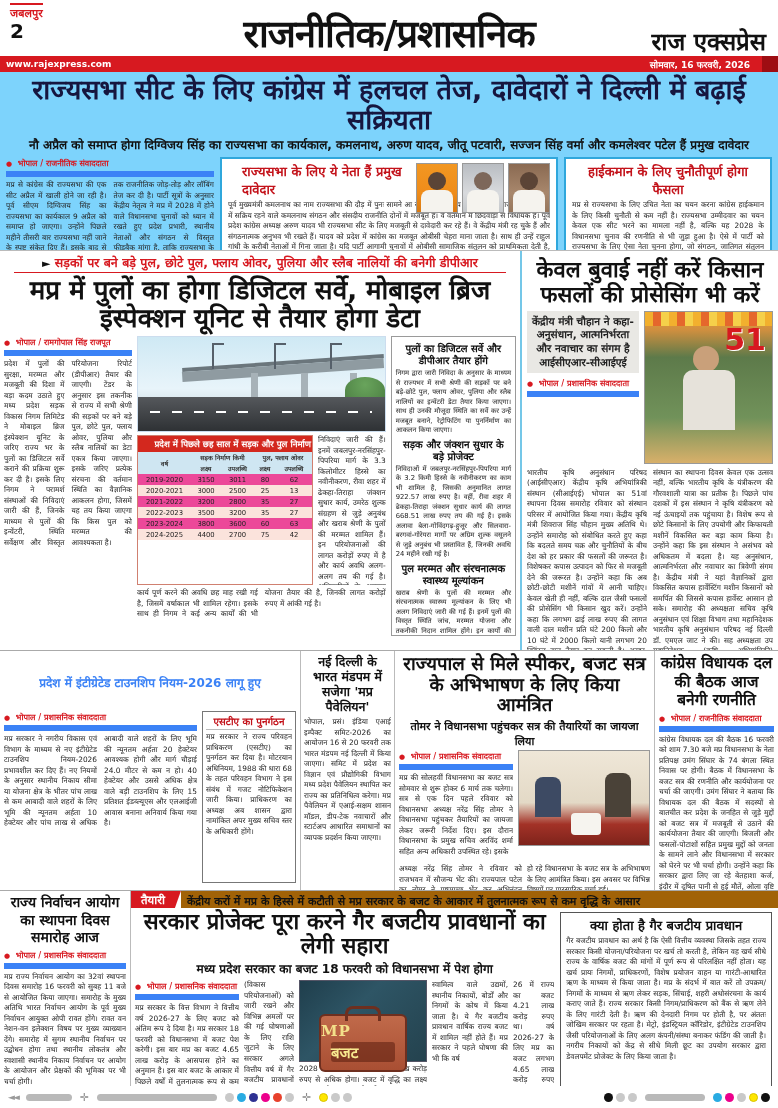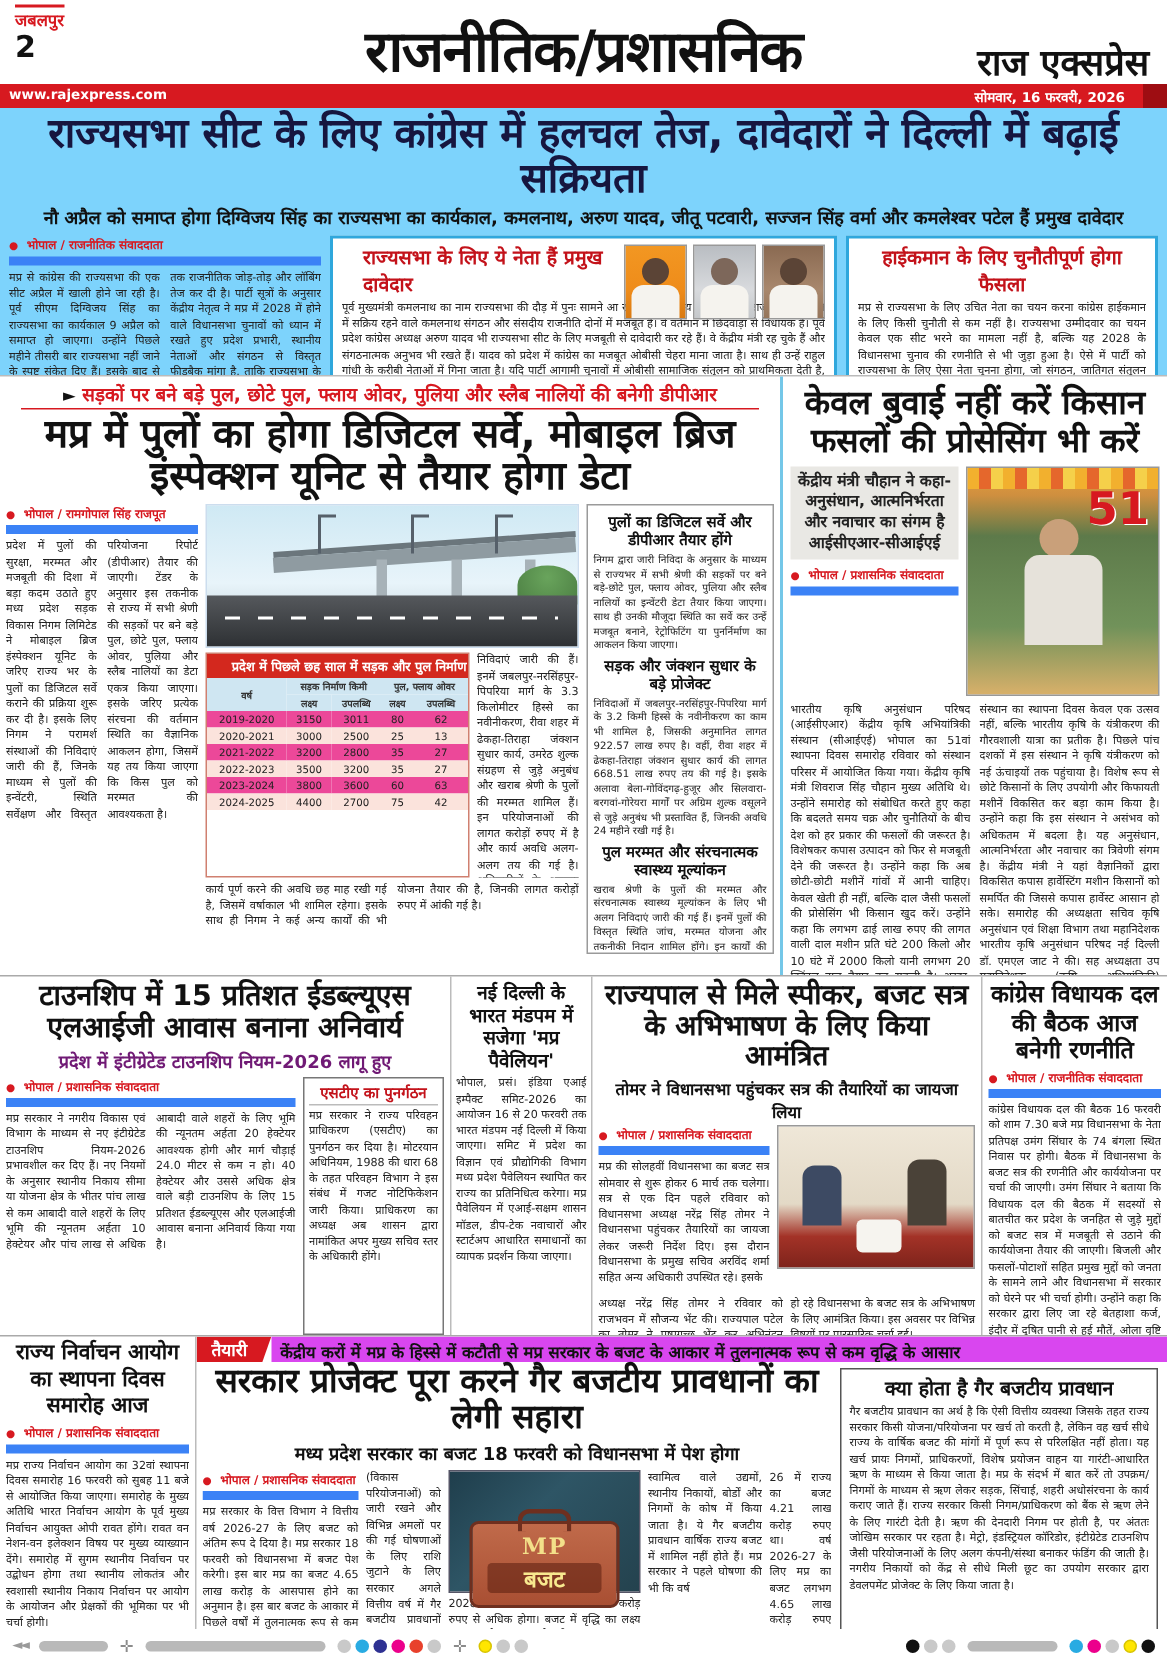--- a/index.html
+++ b/index.html
@@ -87,21 +87,21 @@
   .icar-photo .garland { position:absolute; top:0; left:0; width:100%; height:14px; background:repeating-linear-gradient(90deg,#f2b02e 0 8px,#e5672c 8px 16px,#f5d04a 16px 24px); }
   .icar-photo .figure { position:absolute; left:38%; top:34px; width:26px; height:26px; border-radius:50%; background:#c9a07a; }
   .icar-photo .torso { position:absolute; left:30%; top:58px; width:52px; height:60px; border-radius:10px 10px 0 0; background:#e6e2da; }
   .icar-photo .num { position:absolute; right:6px; top:10px; color:#d71920; font-size:30px; font-weight:bold; text-shadow:1px 1px 0 #fff; }
   .icar-body { margin-top:4px; }
 
   
   .band3 { display:flex; height:240px; border-top:1px solid #aaa; }
   .township { width:300px; padding:3px 4px; overflow:hidden; }
   .town-hl { font-size:19px; font-weight:bold; text-align:center; line-height:1.12; color:#111; }
-  .town-sub { font-size:12px; font-weight:bold; text-align:center; margin:2px 0; color:#701a75; }
+  .town-sub { font-size:12px; font-weight:bold; text-align:center; margin:20px 0; color:#3b82f6; }
   .town-row { display:flex; gap:5px; }
   .town-text { flex:1; }
   .town-right { width:94px; }
   .inset-box { border:1px solid #777; padding:2px 3px; margin-bottom:3px; }
   .inset-box h5 { color:#c3121a; font-size:10px; font-weight:bold; text-align:center; border-bottom:1px solid #bbb; padding-bottom:1px; margin-bottom:2px; }
   .pavilion { width:94px; border-left:1px solid #bbb; padding:3px; overflow:hidden; }
   .pav-hl { font-size:12.5px; font-weight:bold; text-align:center; line-height:1.2; margin-bottom:3px; color:#111; }
   .governor { width:260px; border-left:1px solid #bbb; padding:3px 4px; overflow:hidden; }
   .gov-hl { font-size:18.5px; font-weight:bold; text-align:center; line-height:1.12; color:#111; }
   .gov-sub { font-size:11px; font-weight:bold; text-align:center; margin:2px 0; color:#111; }
@@ -117,30 +117,30 @@
   .congress { flex:1; border-left:1px solid #bbb; padding:3px 4px; overflow:hidden; }
   .cong-hl { font-size:15.5px; font-weight:bold; text-align:center; line-height:1.2; color:#111; margin-bottom:2px; }
 
   
   .band4 { display:flex; height:196px; border-top:1px solid #aaa; }
   .election { width:130px; padding:3px 4px; overflow:hidden; }
   .elec-hl { font-size:14px; font-weight:bold; text-align:center; line-height:1.25; color:#111; margin-bottom:2px; }
   .budget { flex:1; border-left:1px solid #bbb; overflow:hidden; }
   .tag-row { display:flex; align-items:stretch; height:17px; }
   .tag { background:#d71920; color:#fff; font-weight:bold; font-size:11.5px; padding:1px 16px 0 10px; clip-path:polygon(0 0,100% 0,88% 100%,0 100%); }
-  .kicker2 { background:#d946ef; font-weight:bold; font-size:11px; flex:1; padding:2px 6px 0 6px; color:#111; white-space:nowrap; overflow:hidden; }
+  .kicker2 { background:#a16207; font-weight:bold; font-size:11px; flex:1; padding:2px 6px 0 6px; color:#111; white-space:nowrap; overflow:hidden; }
   .budget-main { display:flex; }
   .budget-left { width:428px; padding:2px 4px; }
   .budget-hl { font-size:22px; font-weight:bold; text-align:center; line-height:1.1; color:#111; }
   .budget-sub { font-size:12px; font-weight:bold; text-align:center; margin:2px 0 3px 0; color:#111; }
   .budget-cols { display:flex; gap:5px; height:128px; overflow:hidden; }
   .bcol1 { width:104px; } .bcol2 { width:50px; } .bcolmid { width:128px; }
   .bcol3 { width:76px; } .bcol4 { flex:1; }
   .briefcase-wrap { width:128px; height:82px; background:linear-gradient(135deg,#1f3e4c 0%,#2e5565 40%,#24424e 100%); display:flex; align-items:center; justify-content:center; position:relative; border:1px solid #556; }
-  .briefcase { width:100px; height:58px; background:linear-gradient(180deg,#c06a4a 0%,#a94f33 100%); border:2px solid #6e2f1f; border-radius:6px; position:relative; text-align:center;margin-top:44px; }
+  .briefcase { width:88px; height:58px; background:linear-gradient(180deg,#c06a4a 0%,#a94f33 100%); border:2px solid #6e2f1f; border-radius:6px; position:relative; text-align:left;margin-top:44px; }
   .briefcase::before { content:""; position:absolute; top:-10px; left:50%; transform:translateX(-50%); width:30px; height:12px; border:3px solid #6e2f1f; border-bottom:none; border-radius:8px 8px 0 0; }
   .bc-mp { font-family:"DejaVu Serif", serif; color:#f3e08a; font-weight:bold; font-size:15px; margin-top:6px; letter-spacing:1px; }
   .bc-bajat { color:#f8e98f; font-weight:bold; font-size:15px; background:rgba(90,30,15,.55); margin:2px 10px 0 10px; border-radius:3px; }
   .budget-box { width:212px; border:1.5px solid #555; margin:4px 6px 4px 2px; padding:3px 5px; overflow:hidden; }
   .budget-box h5 { font-size:13px; font-weight:bold; text-align:center; color:#111; margin-bottom:2px; }
 
   
   .reg-strip { height:22px; display:flex; align-items:center; gap:8px; padding:0 8px; }
   .reg-arrows { color:#9a9a9a; font-size:9px; letter-spacing:-2px; }
   .pill { height:7px; border-radius:4px; background:#b9b9b9; }
@@ -320,21 +320,20 @@
       </div>
       <div class="icar-body" style="display:flex; gap:6px;">
         <div class="micro" style="flex:1; height:190px; overflow:hidden;">भारतीय कृषि अनुसंधान परिषद (आईसीएआर) केंद्रीय कृषि अभियांत्रिकी संस्थान (सीआईएई) भोपाल का 51वां स्थापना दिवस समारोह रविवार को संस्थान परिसर में आयोजित किया गया। केंद्रीय कृषि मंत्री शिवराज सिंह चौहान मुख्य अतिथि थे। उन्होंने समारोह को संबोधित करते हुए कहा कि बदलते समय चक्र और चुनौतियों के बीच देश को हर प्रकार की फसलों की जरूरत है। विशेषकर कपास उत्पादन को फिर से मजबूती देने की जरूरत है। उन्होंने कहा कि अब छोटी-छोटी मशीनें गांवों में आनी चाहिए। केवल खेती ही नहीं, बल्कि दाल जैसी फसलों की प्रोसेसिंग भी किसान खुद करें। उन्होंने कहा कि लगभग ढाई लाख रुपए की लागत वाली दाल मशीन प्रति घंटे 200 किलो और 10 घंटे में 2000 किलो यानी लगभग 20 क्विंटल दाल तैयार कर सकती है। अरहर, चना या मूंग, आप खुद दाल बनाकर बाजार में बेच सकते हैं। केंद्रीय मंत्री चौहान ने कहा कि दलहन मिशन महिला विभिन्न यंत्रीकरण योजनाओं के तहत 50 प्रतिशत तक सब्सिडी उपलब्ध है।</div>
         <div class="micro" style="flex:1; height:190px; overflow:hidden;">संस्थान का स्थापना दिवस केवल एक उत्सव नहीं, बल्कि भारतीय कृषि के यंत्रीकरण की गौरवशाली यात्रा का प्रतीक है। पिछले पांच दशकों में इस संस्थान ने कृषि यंत्रीकरण को नई ऊंचाइयों तक पहुंचाया है। विशेष रूप से छोटे किसानों के लिए उपयोगी और किफायती मशीनें विकसित कर बड़ा काम किया है। उन्होंने कहा कि इस संस्थान ने असंभव को अधिकतम में बदला है। यह अनुसंधान, आत्मनिर्भरता और नवाचार का त्रिवेणी संगम है। केंद्रीय मंत्री ने यहां वैज्ञानिकों द्वारा विकसित कपास हार्वेस्टिंग मशीन किसानों को समर्पित की जिससे कपास हार्वेस्ट आसान हो सके। समारोह की अध्यक्षता सचिव कृषि अनुसंधान एवं शिक्षा विभाग तथा महानिदेशक भारतीय कृषि अनुसंधान परिषद नई दिल्ली डॉ. एमएल जाट ने की। सह अध्यक्षता उप महानिदेशक (कृषि अभियांत्रिकी) आईसीएआर डॉ. एसएन झा ने की। निदेशक सीआईएई डॉ. सीआर मेहता ने संस्थान की 50 वर्षों की विकास यात्रा का विवरण प्रस्तुत किया।</div>
       </div>
     </div>
   </div>
 
   <div class="band3">
     <div class="township">
-      <div class="town-hl">टाउनशिप में 15 प्रतिशत ईडब्ल्यूएस एलआईजी आवास बनाना अनिवार्य</div>
       <div class="town-sub">प्रदेश में इंटीग्रेटेड टाउनशिप नियम-2026 लागू हुए</div>
       <div class="town-row">
         <div class="town-text">
           <div class="byline"><span class="dot">●</span> <span>भोपाल / प्रशासनिक संवाददाता</span></div>
           <div class="micro cols2" style="height:160px; overflow:hidden;">मप्र सरकार ने नगरीय विकास एवं विभाग के माध्यम से नए इंटीग्रेटेड टाउनशिप नियम-2026 प्रभावशील कर दिए हैं। नए नियमों के अनुसार स्थानीय निकाय सीमा या योजना क्षेत्र के भीतर पांच लाख से कम आबादी वाले शहरों के लिए भूमि की न्यूनतम अर्हता 10 हेक्टेयर और पांच लाख से अधिक आबादी वाले शहरों के लिए भूमि की न्यूनतम अर्हता 20 हेक्टेयर आवश्यक होगी और मार्ग चौड़ाई 24.0 मीटर से कम न हो। 40 हेक्टेयर और उससे अधिक क्षेत्र वाले बड़ी टाउनशिप के लिए 15 प्रतिशत ईडब्ल्यूएस और एलआईजी आवास बनाना अनिवार्य किया गया है।</div>
         </div>
         <div class="town-right">
           <div class="inset-box">
             <h5>एसटीए का पुनर्गठन</h5>
             <div class="micro" style="height:148px; overflow:hidden;">मप्र सरकार ने राज्य परिवहन प्राधिकरण (एसटीए) का पुनर्गठन कर दिया है। मोटरयान अधिनियम, 1988 की धारा 68 के तहत परिवहन विभाग ने इस संबंध में गजट नोटिफिकेशन जारी किया। प्राधिकरण का अध्यक्ष अब शासन द्वारा नामांकित अपर मुख्य सचिव स्तर के अधिकारी होंगे।</div>

